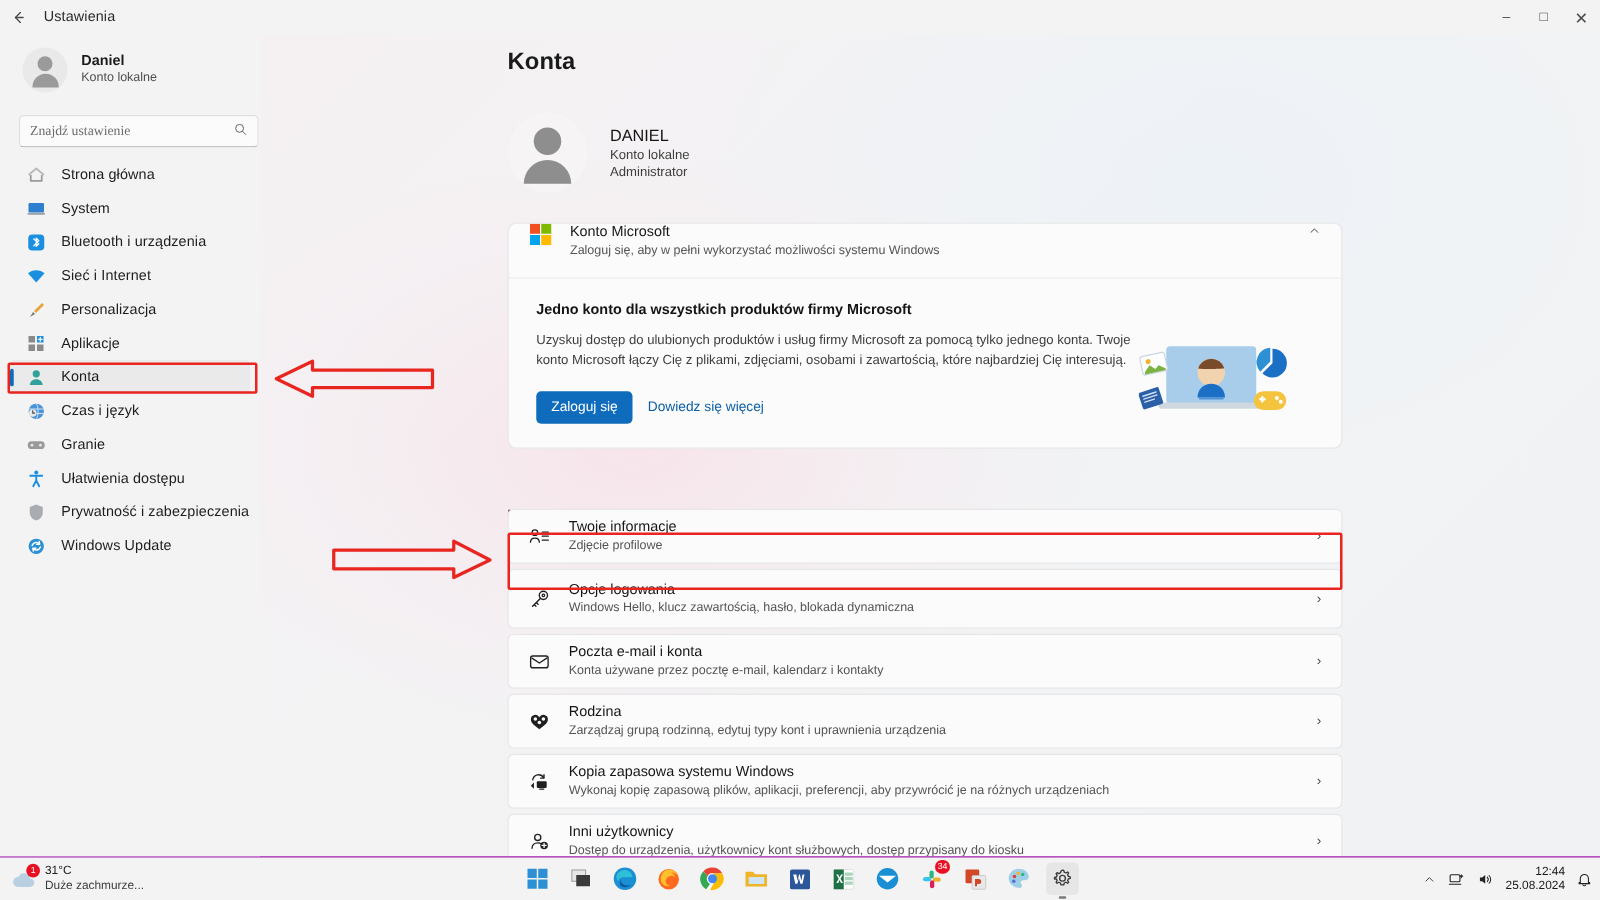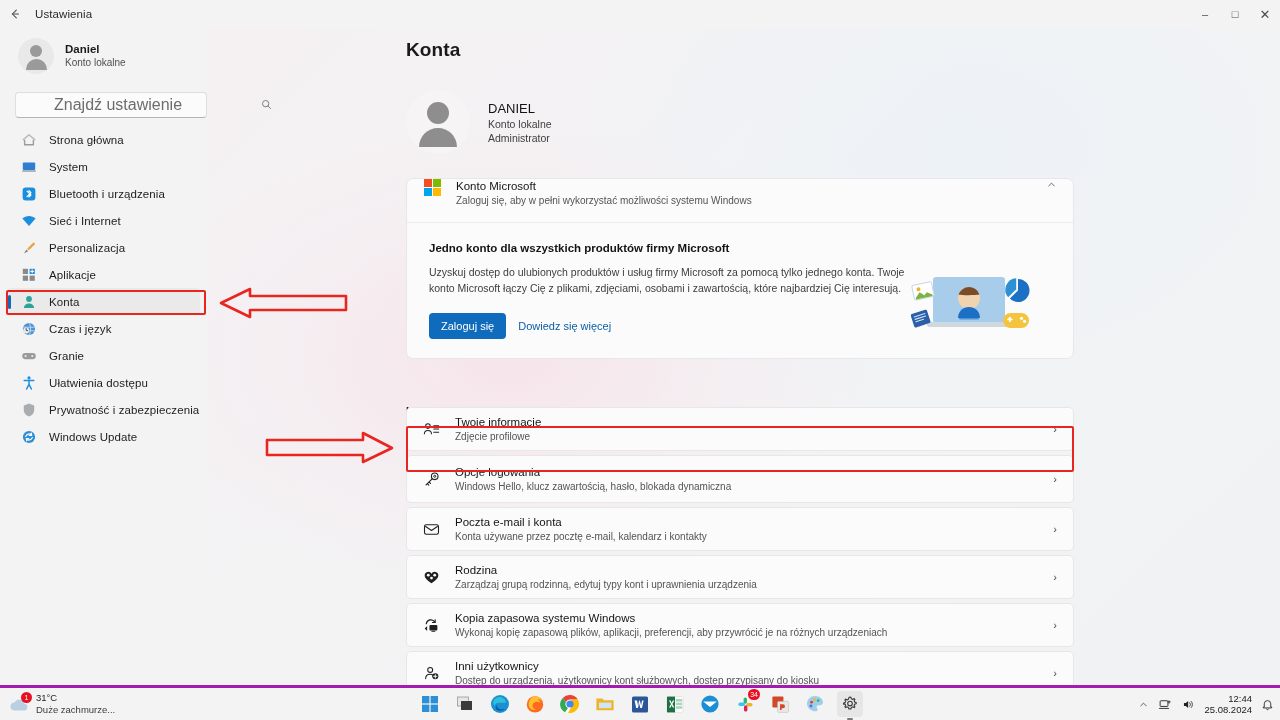--- a/index.html
+++ b/index.html
@@ -76,22 +76,22 @@
     width: 192px; height: 26px;
     background: #fbfbfb;
     border: 1px solid #dededf;
     border-bottom-color: #b4b4b4;
     border-radius: 4px;
     display: flex; align-items: center;
     padding: 0 8px;
   }
   .searchbox input {
     flex: 1; border: none; outline: none; background: transparent;
-    font-family: Liberation Sans, sans-serif;
-    font-size: 16px; color: #2c2c2c; margin-left: 30px;
+    font-family: Liberation Serif, serif;
+    font-size: 11px; color: #2c2c2c;
   }
   .searchbox input::placeholder { color: #6d6d6d; }
   .search-ic { color: #5c5c5c; font-size: 11px; }
 
   .nav { margin-top: 6px; }
   .nav-item {
     position: relative;
     display: flex; align-items: center;
     height: 27px; gap: 12px;
     padding-left: 13px;
@@ -215,21 +215,21 @@
     position: absolute; z-index: 30;
     border: 2.5px solid #e8251e; border-radius: 2px;
     pointer-events: none;
   }
 
   
   .taskbar {
     position: absolute; left: 0; bottom: 0;
     width: 1280px; height: 35px;
     background: #f3f3f4;
-    border-top: 3px solid #a21caf;
+    border-top: 1px solid #a21caf;
     display: flex; align-items: center;
   }
   .weather { display: flex; align-items: center; gap: 6px; padding-left: 8px; width: 220px; }
   .weather-txt { line-height: 12px; }
   .w-t { font-size: 9.5px; color: #1d1d1d; }
   .w-s { font-size: 9.5px; color: #3c3c3c; }
   .tb-center {
     position: absolute; left: 0; right: 0;
     display: flex; justify-content: center; align-items: center; gap: 9px;
   }

